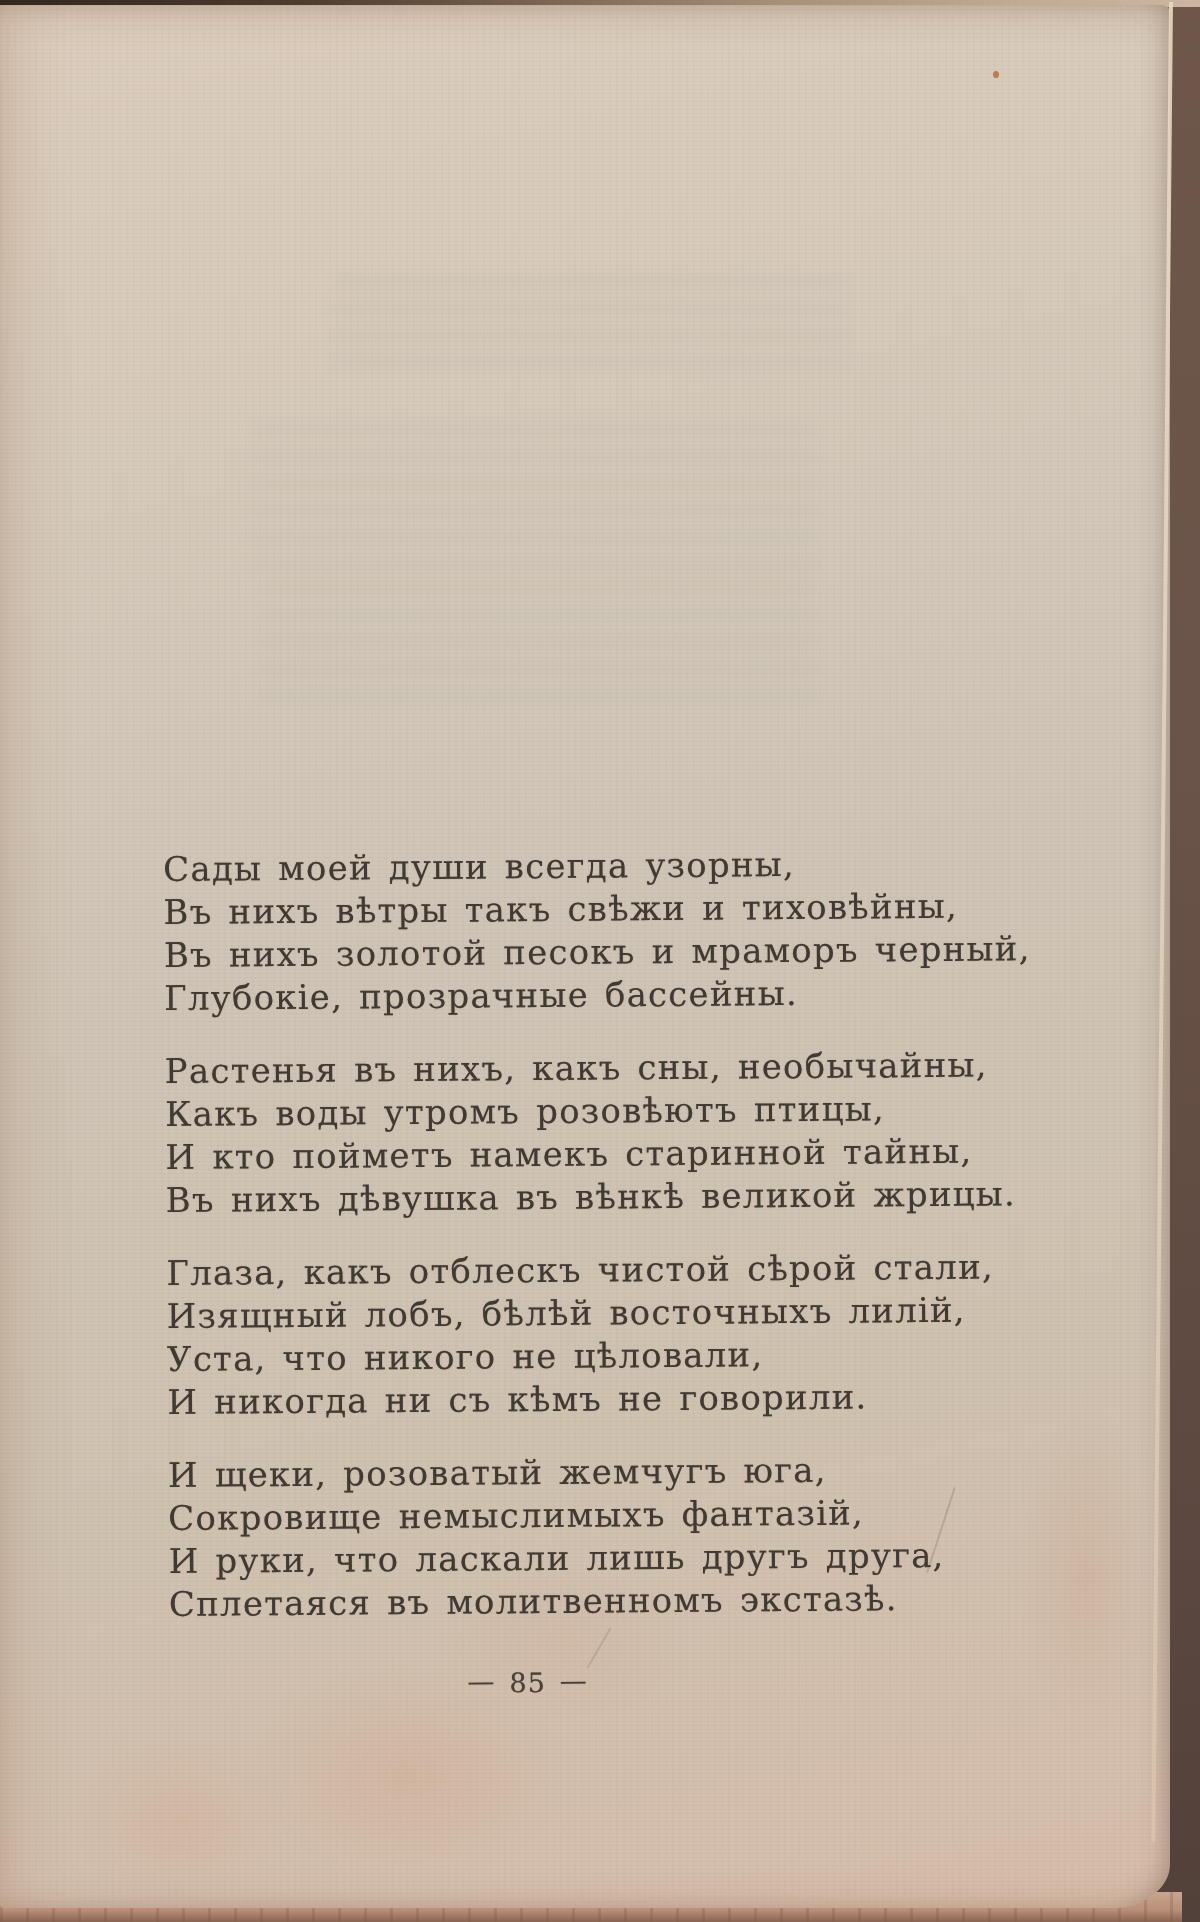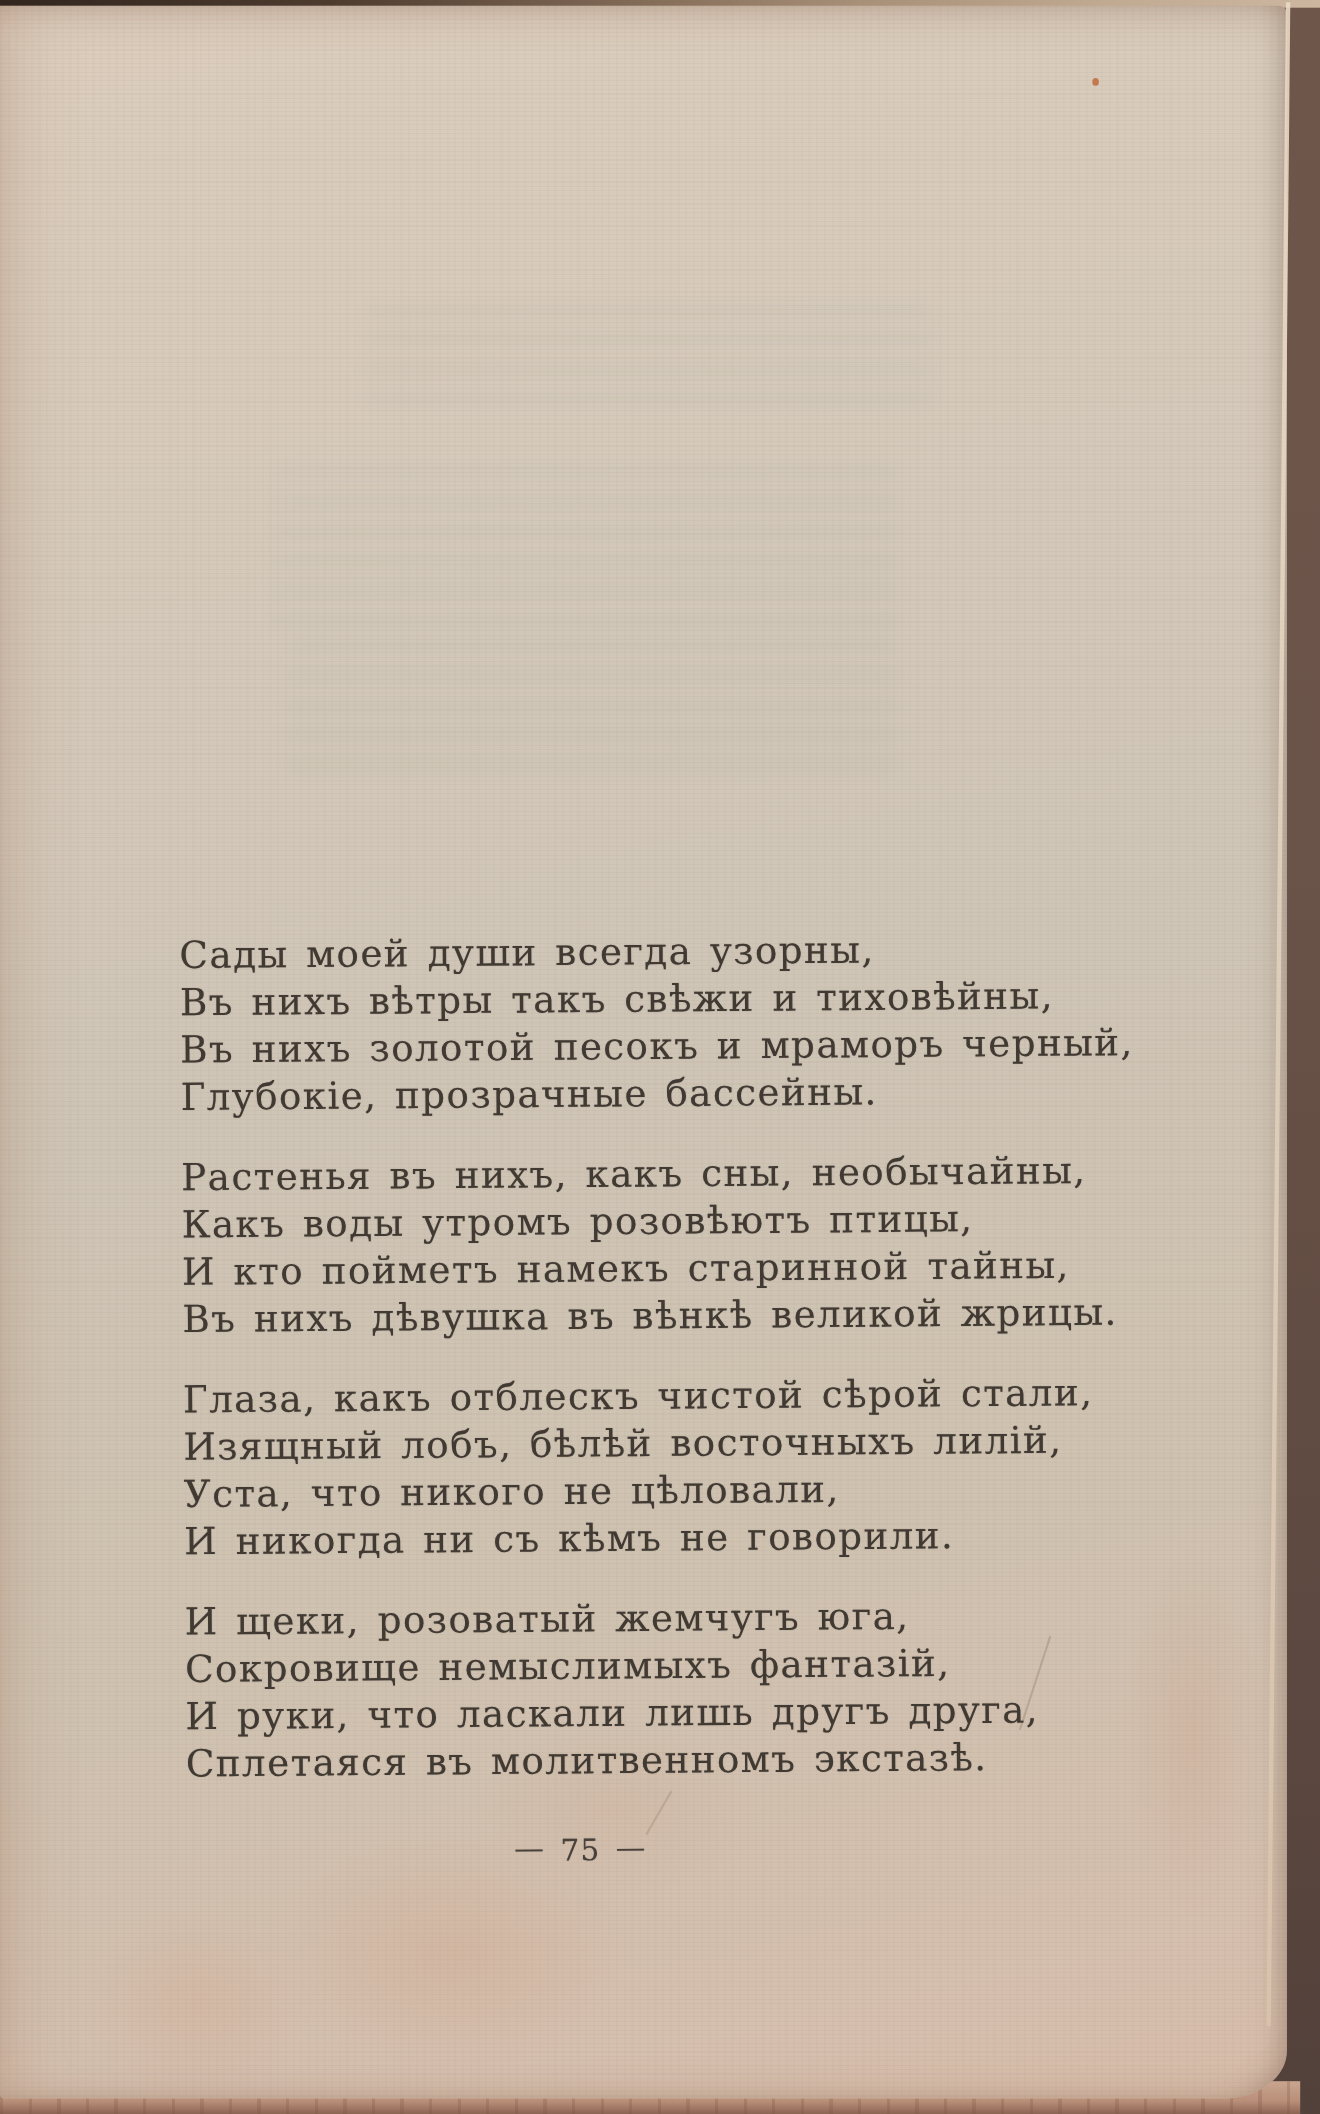--- a/index.html
+++ b/index.html
@@ -179,19 +179,19 @@
             <div class="poem-line">И никогда ни съ кѣмъ не говорили.</div>
           </div>
           <div class="stanza">
             <div class="poem-line">И щеки, розоватый жемчугъ юга,</div>
             <div class="poem-line">Сокровище немыслимыхъ фантазій,</div>
             <div class="poem-line">И руки, что ласкали лишь другъ друга,</div>
             <div class="poem-line">Сплетаяся въ молитвенномъ экстазѣ.</div>
           </div>
         </div>
       <div class="page-footer">
-        <span class="dash">—</span><span>75</span><span class="dash">—</span>
+        <span class="dash">—</span><span>85</span><span class="dash">—</span>
       </div>
     </div>
   </div>
 
   <div class="page-edge-highlight"></div>
 </div>
 
 </body></html>

